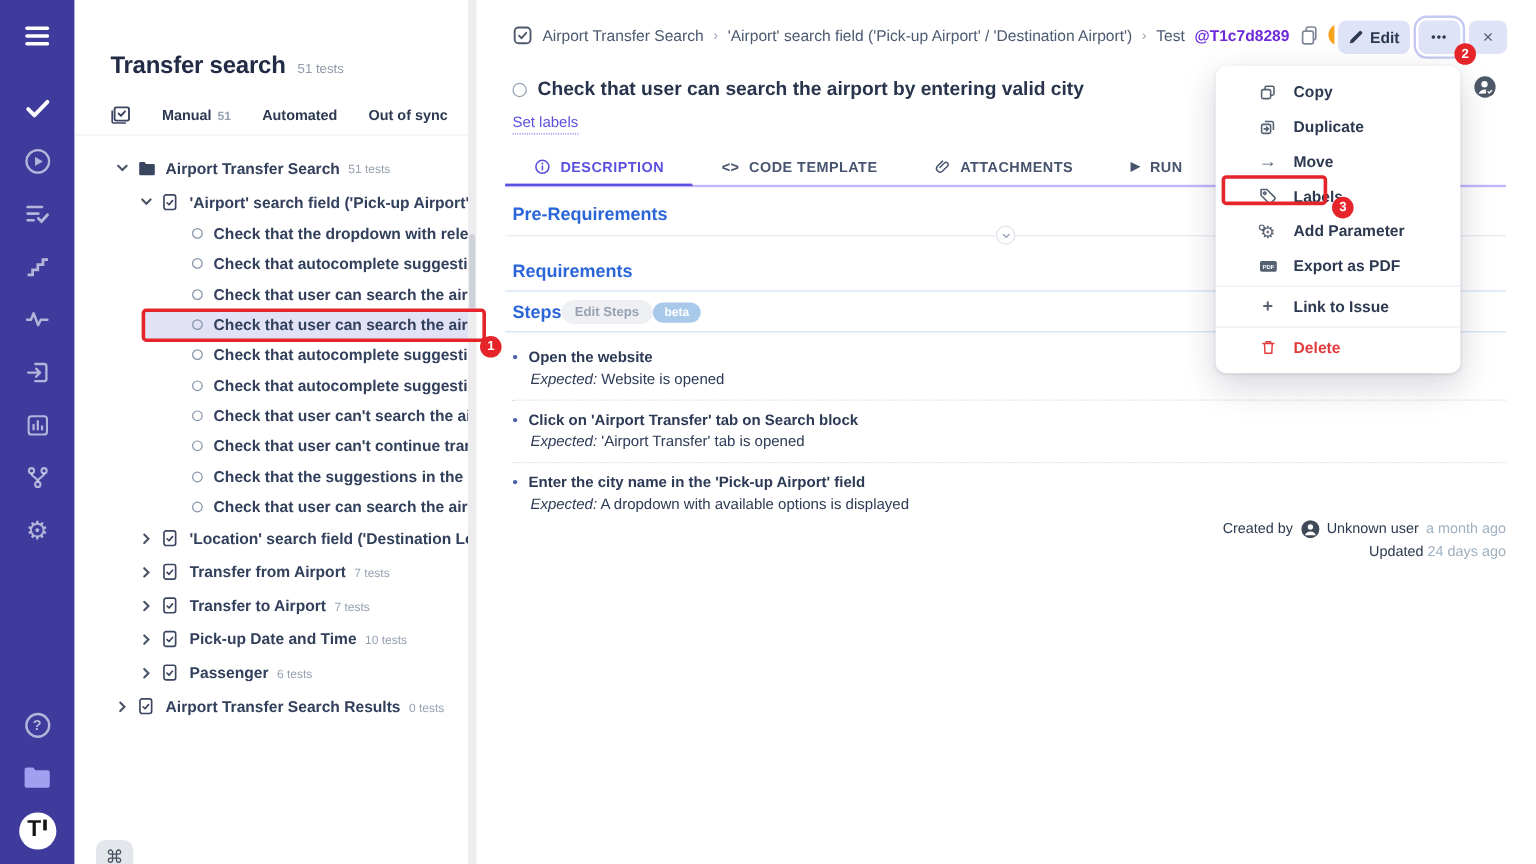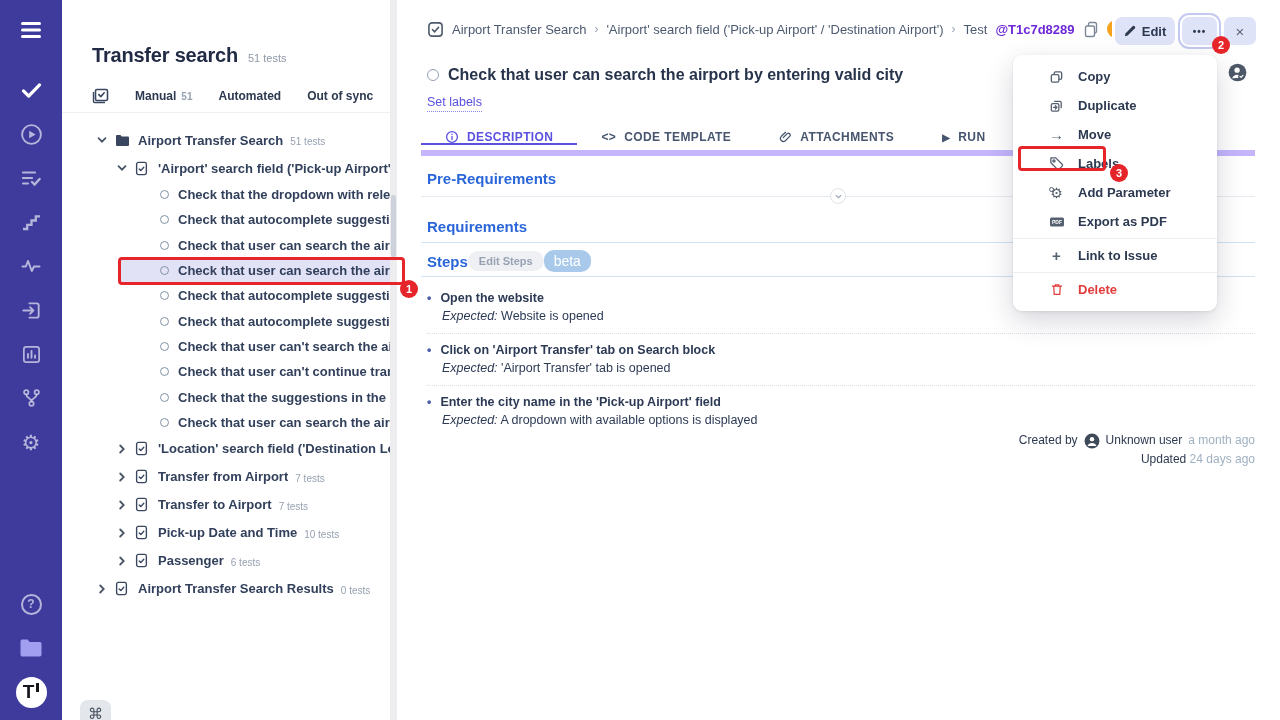--- a/index.html
+++ b/index.html
@@ -82,40 +82,40 @@
 
   .avatar-top { position:absolute; top:63px; right:33px; cursor:pointer; }
 
   .t-title { position:absolute; top:66px; left:30px; display:flex; align-items:center; gap:9px; }
   .t-title .circle { width:12px; height:12px; border:1.5px solid #93a0b4; border-radius:50%; flex:0 0 auto; }
   .t-title h2 { font-size:16px; font-weight:700; color:#27344b; }
   .set-labels { position:absolute; top:95px; left:30px; font-size:12.5px; color:#5a51de;
     border-bottom:1.5px dotted #8b85e8; padding-bottom:2px; cursor:pointer; }
 
   .mtabs { position:absolute; top:124px; left:24px; right:25px; height:32px; display:flex;
-    border-bottom:6px solid #c4b5fd;align-items:center; }
+    border-bottom:2px solid #c4b5fd; }
   .mtab { position:relative; display:flex; align-items:center; gap:8px; padding:0 24px; font-size:12px;
     font-weight:700; letter-spacing:.4px; color:#46546e; cursor:pointer; }
   .mtab.active { color:#5a51de; }
   .mtab.active::after { content:""; position:absolute; left:0; right:0; bottom:-1px; height:2px;
     background:#5a51de; }
   .mtab .gl { font-size:12px; font-weight:700; }
 
   .sect-h { position:absolute; left:30px; font-size:15px; font-weight:700; color:#2b66d9; }
   .divider { position:absolute; left:24px; right:25px; height:1px; background:#e6eaf0; }
   .divider.blue { background:#cfe2f6; }
   .collapse-dot { position:absolute; left:50%; top:-8px; width:16px; height:16px; margin-left:-8px;
     border:1px solid #dfe4ea; background:#fff; border-radius:50%; display:flex; align-items:center;
     justify-content:center; color:#9aa5b5; cursor:pointer; }
 
   .steps-head { position:absolute; top:250px; left:30px; display:flex; align-items:center; }
   .steps-head .sh { font-size:15px; font-weight:700; color:#2b66d9; }
   .edit-steps { font-size:11px; font-weight:700; color:#98a2b3; background:#eef0f4; border-radius:12px;
     padding:4px 11px; cursor:pointer; }
-  .beta-pill { font-size:14px; font-weight:400; color:#fff; background:#a9c9eb; border-radius:10px;
+  .beta-pill { font-size:10px; font-weight:700; color:#fff; background:#a9c9eb; border-radius:10px;
     padding:3px 10px; }
 
   .steps-list { position:absolute; top:282px; left:30px; right:25px; }
   .step { padding:7px 0 8px; }
   .step + .step { border-top:1px dotted #d9dee7; }
   .step .action { display:flex; gap:9px; font-size:12.5px; font-weight:700; color:#2c3a55; line-height:18px; }
   .step .bullet { color:#4d5fa9; }
   .step .expected { margin-left:15px; font-size:12.5px; color:#2c3a55; line-height:18px; }
   .step .exp-label { font-style:italic; }
 

